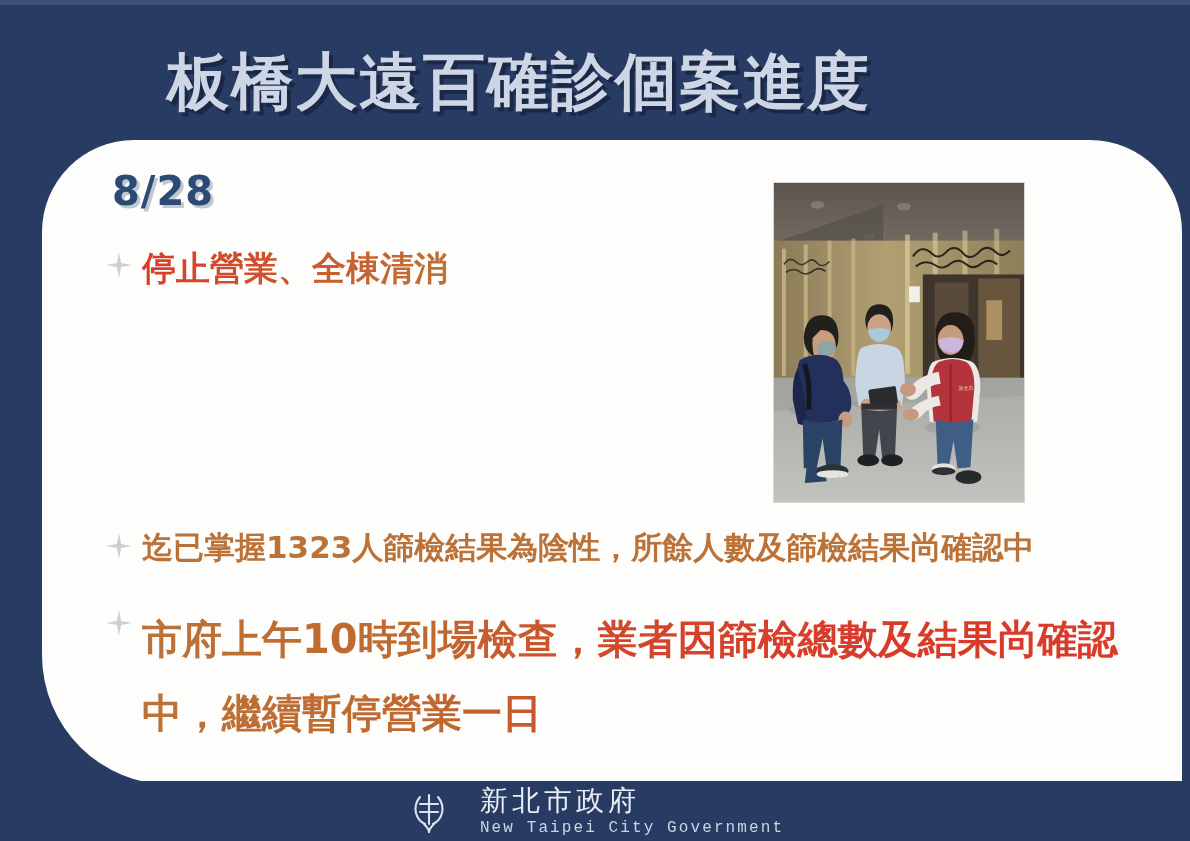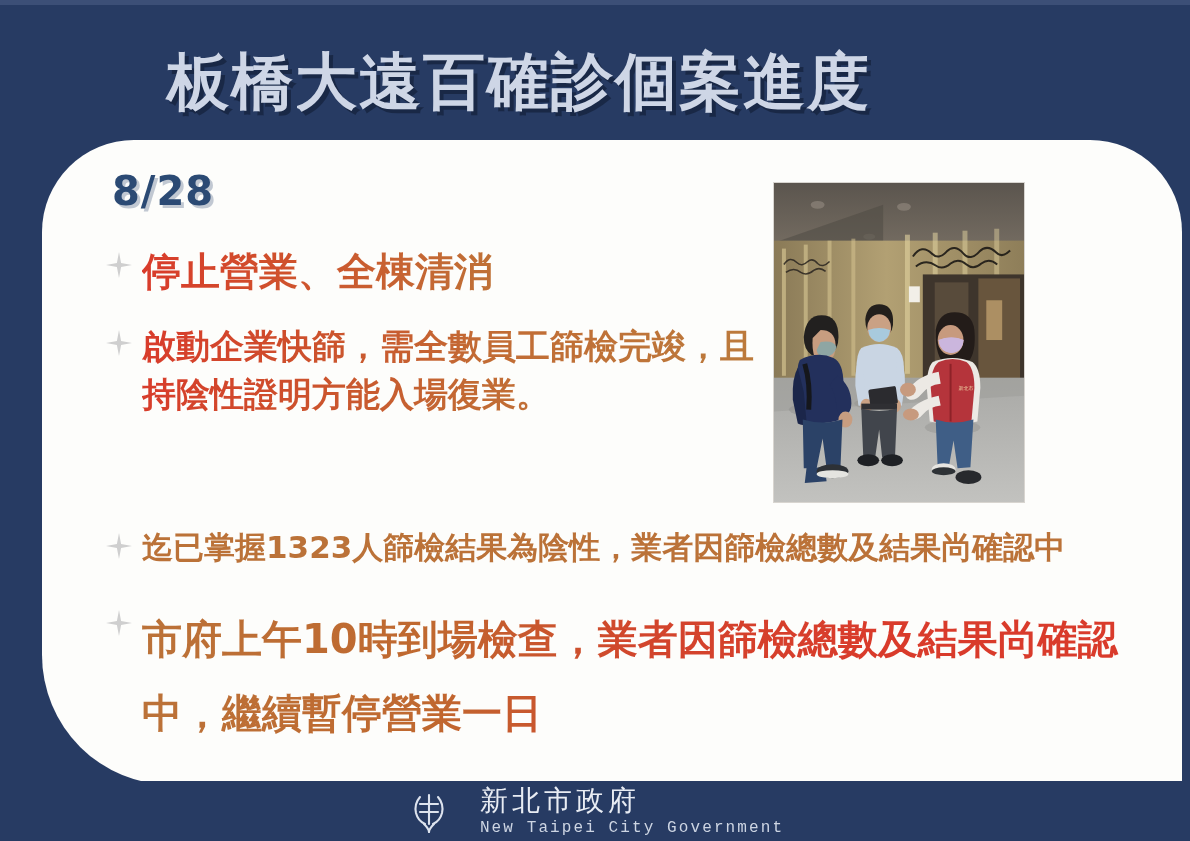--- a/index.html
+++ b/index.html
@@ -103,21 +103,21 @@
 
   .bullet-text {
     font-family: "DejaVu Sans", "Liberation Sans", sans-serif;
     font-weight: bold;
     line-height: 1.42;
   }
 
   
   .b1 { left: 64px; top: 104px; width: 650px; }
   .b1 .bullet-text {
-    font-size: 39px;
+    font-size: 34px;
     background: linear-gradient(90deg, #d93b2b 0%, #d0502c 38%, #bf7136 100%);
     -webkit-background-clip: text;
     background-clip: text;
     color: transparent;
     text-align: right;
     -webkit-text-fill-color: transparent;
   }
 
   .b2 { left: 64px; top: 182px; width: 650px; }
   .b2 .bullet-text {
@@ -215,37 +215,29 @@
 
     <div class="bullet-row b1">
       <span class="star-icon">
         <svg viewBox="0 0 26 26" width="26" height="26" aria-hidden="true">
           <path d="M13 0 L15.1 10.9 L26 13 L15.1 15.1 L13 26 L10.9 15.1 L0 13 L10.9 10.9 Z" fill="#cfcfcf"></path>
         </svg>
       </span>
       <span class="bullet-text">停止營業、全棟清消</span>
     </div>
 
-    <div class="bullet-row b2">
-      <span class="star-icon">
-        <svg viewBox="0 0 26 26" width="26" height="26" aria-hidden="true">
-          <path d="M13 0 L15.1 10.9 L26 13 L15.1 15.1 L13 26 L10.9 15.1 L0 13 L10.9 10.9 Z" fill="#cfcfcf"></path>
-        </svg>
-      </span>
-      <span class="bullet-text">啟動企業快篩，需全數員工篩檢完竣，且持陰性證明方能入場復業。</span>
-    </div>
 
 
     <div class="bullet-row b3">
       <span class="star-icon">
         <svg viewBox="0 0 26 26" width="26" height="26" aria-hidden="true">
           <path d="M13 0 L15.1 10.9 L26 13 L15.1 15.1 L13 26 L10.9 15.1 L0 13 L10.9 10.9 Z" fill="#cfcfcf"></path>
         </svg>
       </span>
-      <span class="bullet-text">迄已掌握1323人篩檢結果為陰性，業者因篩檢總數及結果尚確認中</span>
+      <span class="bullet-text">迄已掌握1323人篩檢結果為陰性，所餘人數及篩檢結果尚確認中</span>
     </div>
 
     <div class="bullet-row b4">
       <span class="star-icon">
         <svg viewBox="0 0 26 26" width="26" height="26" aria-hidden="true">
           <path d="M13 0 L15.1 10.9 L26 13 L15.1 15.1 L13 26 L10.9 15.1 L0 13 L10.9 10.9 Z" fill="#cfcfcf"></path>
         </svg>
       </span>
       <span class="bullet-text">市府上午10時到場檢查，業者因篩檢總數及結果尚確認中，繼續暫停營業一日</span>
     </div>

